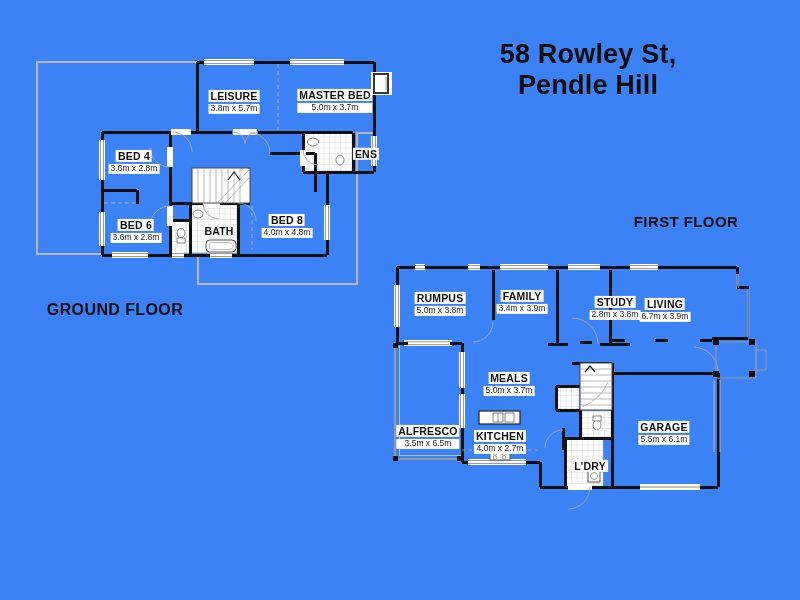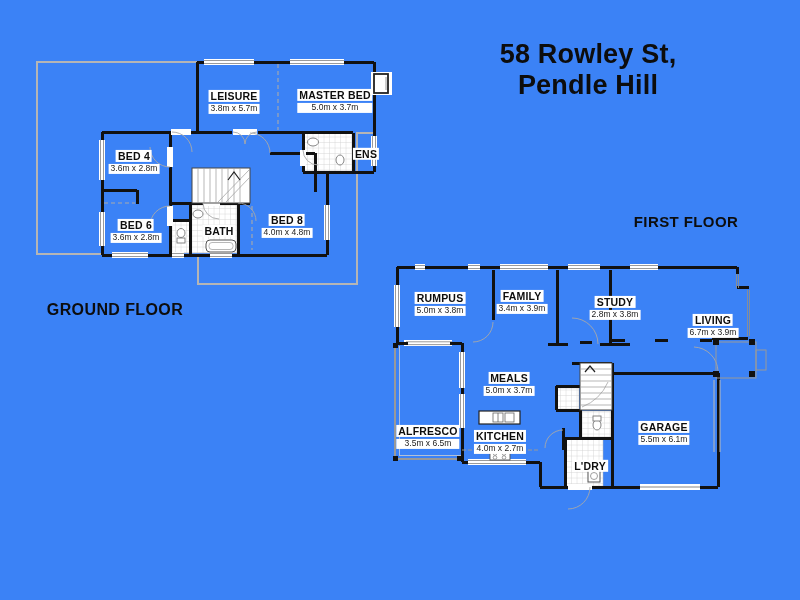--- a/index.html
+++ b/index.html
@@ -288,21 +288,21 @@
   <span class="dims">5.0m x 3.8m</span>
 </div>
 <div class="abs room" style="left:522px;top:300px;">
   <span class="name">FAMILY</span>
   <span class="dims">3.4m x 3.9m</span>
 </div>
 <div class="abs room" style="left:583px;top:306px;margin-left:32px;">
   <span class="name">STUDY</span>
   <span class="dims">2.8m x 3.8m</span>
 </div>
-<div class="abs room" style="left:665px;top:324px;margin-left:48px;">
+<div class="abs room" style="left:665px;top:308px;">
   <span class="name">LIVING</span>
   <span class="dims">6.7m x 3.9m</span>
 </div>
 <div class="abs room" style="left:428px;top:387px;margin-top:48px;">
   <span class="name">ALFRESCO</span>
   <span class="dims">3.5m x 6.5m</span>
 </div>
 <div class="abs room" style="left:509px;top:382px;">
   <span class="name">MEALS</span>
   <span class="dims">5.0m x 3.7m</span>

